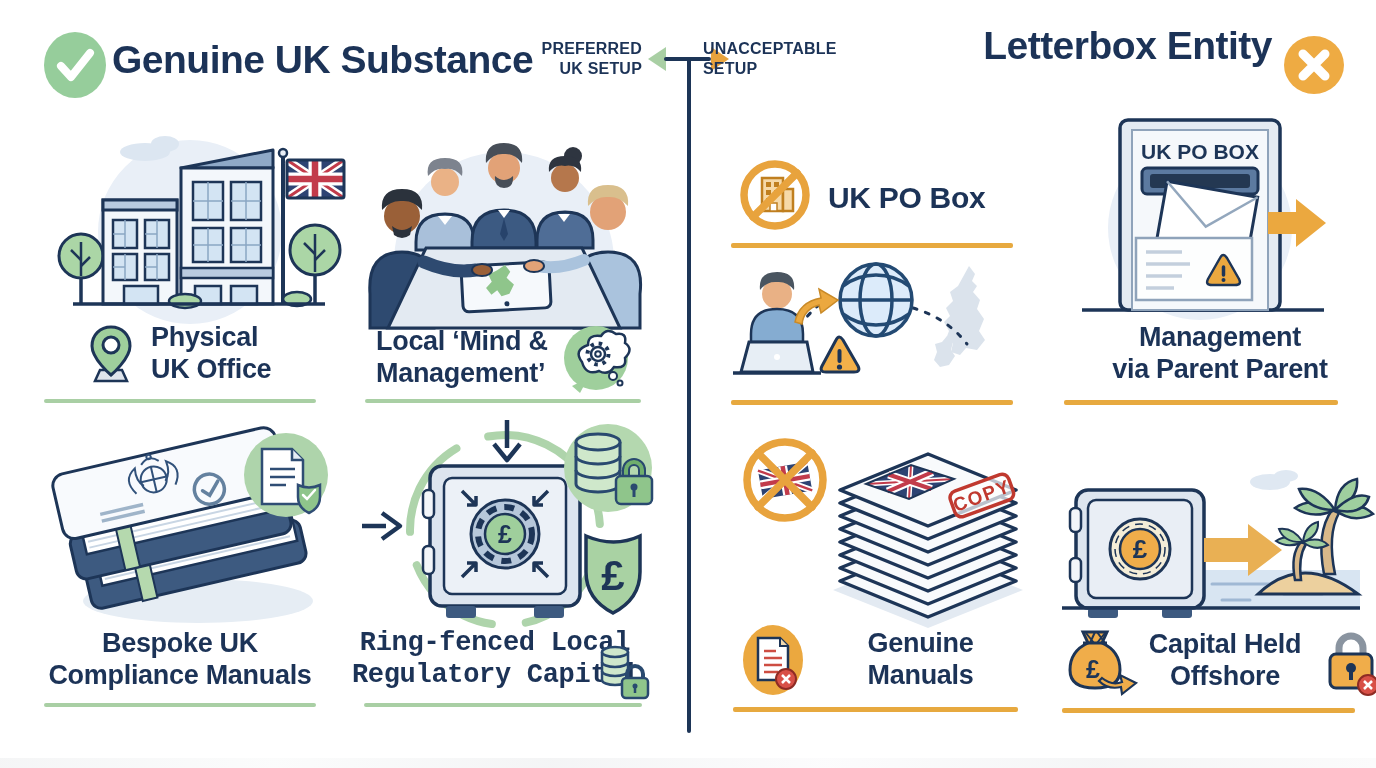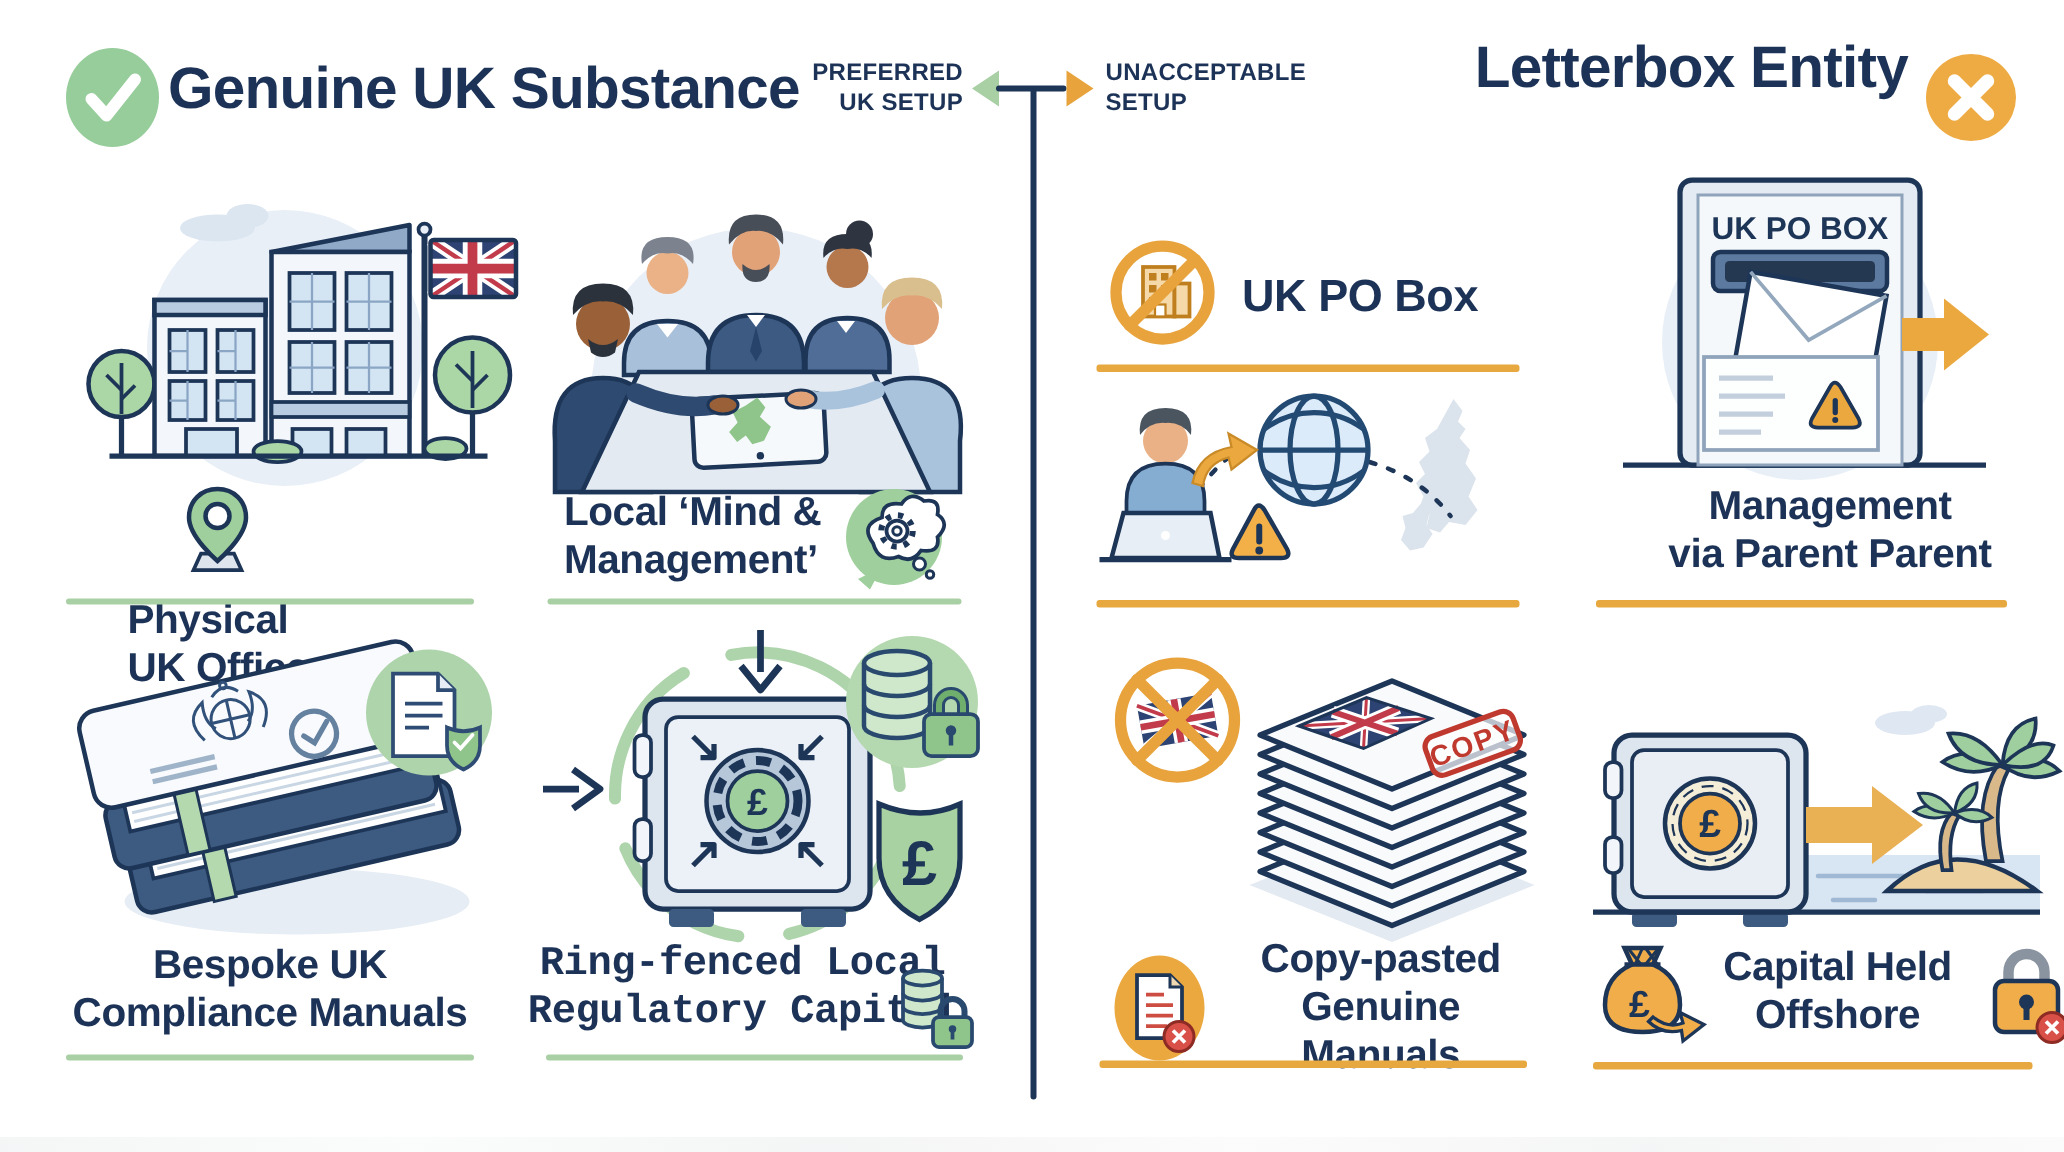--- a/index.html
+++ b/index.html
@@ -37,21 +37,21 @@
   </div>
   <div class="abs setup-label" style="left:500px;top:39px;width:142px;text-align:right;">
     <span class="ln" style="display:block;">PREFERRED</span>
     <span class="ln" style="display:block;">UK SETUP</span>
   </div>
 
   <div class="abs title" style="left:112px;top:38px;">Genuine UK Substance</div>
   <div class="abs tri left" style="left:648px;top:47px;"></div>
   <div class="abs hline" style="left:664px;top:57px;width:47px;"></div>
   <div class="abs tri right" style="left:711px;top:47px;"></div>
-  <div class="abs setup-label" style="left:737px;top:39px;width:160px;text-align:left;">
+  <div class="abs setup-label" style="left:703px;top:39px;width:160px;text-align:left;">
     <span class="ln" style="display:block;">UNACCEPTABLE</span>
     <span class="ln" style="display:block;">SETUP</span>
   </div>
 
   <div class="abs title" style="left:900px;top:24px;width:372px;text-align:right;">Letterbox Entity</div>
   <div class="abs" style="left:1284px;top:36px;width:60px;height:58px;">
     <svg viewBox="0 0 60 58" width="60" height="58">
       <ellipse cx="30" cy="29" rx="30" ry="29" fill="#eeab43"></ellipse>
       <path d="M19 18 L41 40 M41 18 L19 40" stroke="#fff" stroke-width="9" stroke-linecap="round"></path>
     </svg>
@@ -111,21 +111,21 @@
         <rect x="136" y="158" width="92" height="10" fill="#b9cbe0" stroke="#1d3557" stroke-width="2.5"></rect>
         <rect x="150" y="176" width="26" height="18" fill="#d3e4f3" stroke="#1d3557" stroke-width="2.5"></rect>
         <rect x="186" y="176" width="26" height="18" fill="#d3e4f3" stroke="#1d3557" stroke-width="2.5"></rect>
       </g>
       <ellipse cx="140" cy="191" rx="16" ry="7" fill="#abd6a6" stroke="#1d3557" stroke-width="2.5"></ellipse>
       <ellipse cx="252" cy="189" rx="14" ry="7" fill="#abd6a6" stroke="#1d3557" stroke-width="2.5"></ellipse>
       <line x1="28" y1="194" x2="280" y2="194" stroke="#1d3557" stroke-width="3.5"></line>
     </svg>
   </div>
 
-  <div class="abs flexrow" style="left:85px;top:322px;gap:14px;flex-direction:column;">
+  <div class="abs flexrow" style="left:85px;top:322px;gap:14px;">
     <span>
       <svg viewBox="0 0 52 62" width="52" height="62">
         <polygon points="10,58 42,58 37,47 15,47" fill="#dfe5ec" stroke="#1d3557" stroke-width="2.5"></polygon>
         <path d="M26 4 C15 4 7 12 7 23 C7 36 26 52 26 52 C26 52 45 36 45 23 C45 12 37 4 26 4 z" fill="#9fcf9c" stroke="#1d3557" stroke-width="3"></path>
         <circle cx="26" cy="22" r="8" fill="#fff" stroke="#1d3557" stroke-width="3"></circle>
       </svg>
     </span>
     <span class="cap">
       <span class="ln">Physical</span>
       <span class="ln">UK Office</span>
@@ -436,21 +436,20 @@
       <svg viewBox="0 0 62 72" width="62" height="72">
         <ellipse cx="31" cy="36" rx="30" ry="35" fill="#eba83f"></ellipse>
         <path d="M16 14 h22 l8 8 v34 h-30 z" fill="#fff" stroke="#1d3557" stroke-width="2.5"></path>
         <path d="M38 14 v8 h8" fill="#f0d9b0" stroke="#1d3557" stroke-width="2"></path>
         <path d="M22 27 h12 M22 34 h18 M22 41 h18 M22 48 h14" stroke="#cd4d42" stroke-width="2.5"></path>
         <circle cx="44" cy="55" r="10" fill="#d85047" stroke="#8e2b24" stroke-width="2"></circle>
         <path d="M40 51 l8 8 M48 51 l-8 8" stroke="#fff" stroke-width="2.5"></path>
       </svg>
     </span>
     <span class="cap center" style="width:205px;">
-      <span class="ln">Copy-pasted</span>
       <span class="ln">Genuine Manuals</span>
     </span>
   </div>
   <div class="abs uline orange" style="left:733px;top:707px;width:285px;"></div>
 
   <div class="abs" style="left:1062px;top:452px;width:300px;height:172px;">
     <svg viewBox="0 0 300 172" width="300" height="172">
       <ellipse cx="208" cy="30" rx="20" ry="8" fill="#dfe8f2"></ellipse>
         <ellipse cx="224" cy="24" rx="12" ry="6" fill="#dfe8f2"></ellipse>
       <rect x="130" y="118" width="168" height="38" fill="#d8e5f2"></rect>

